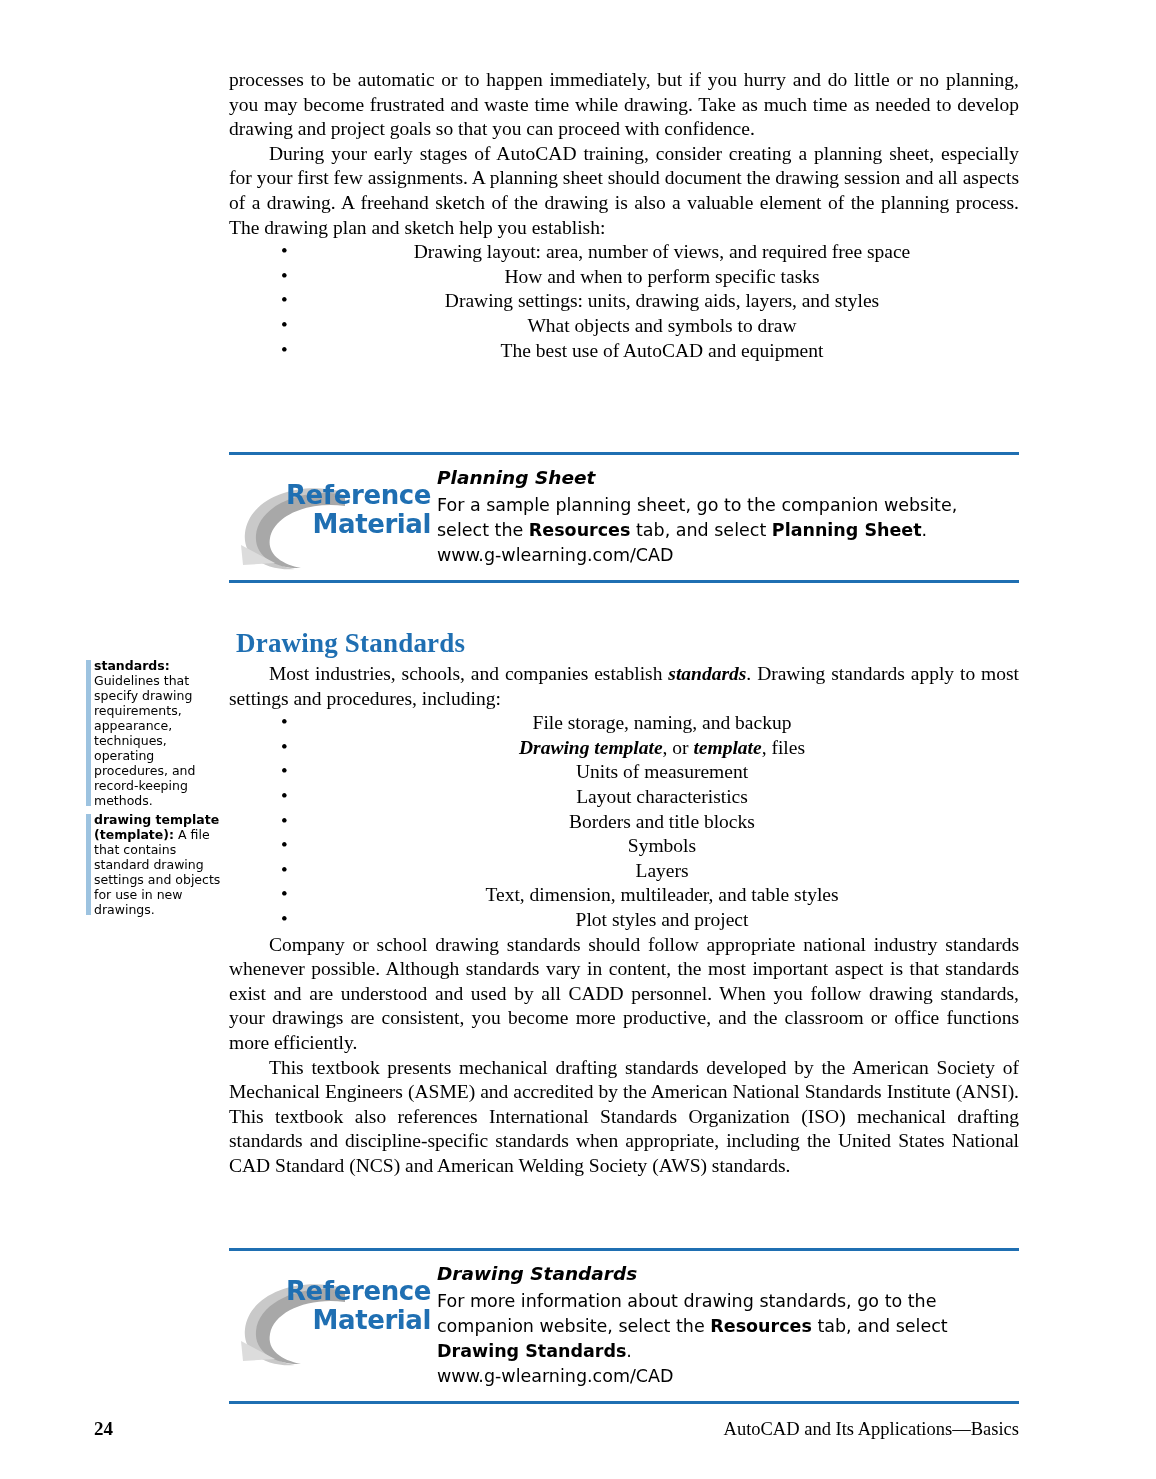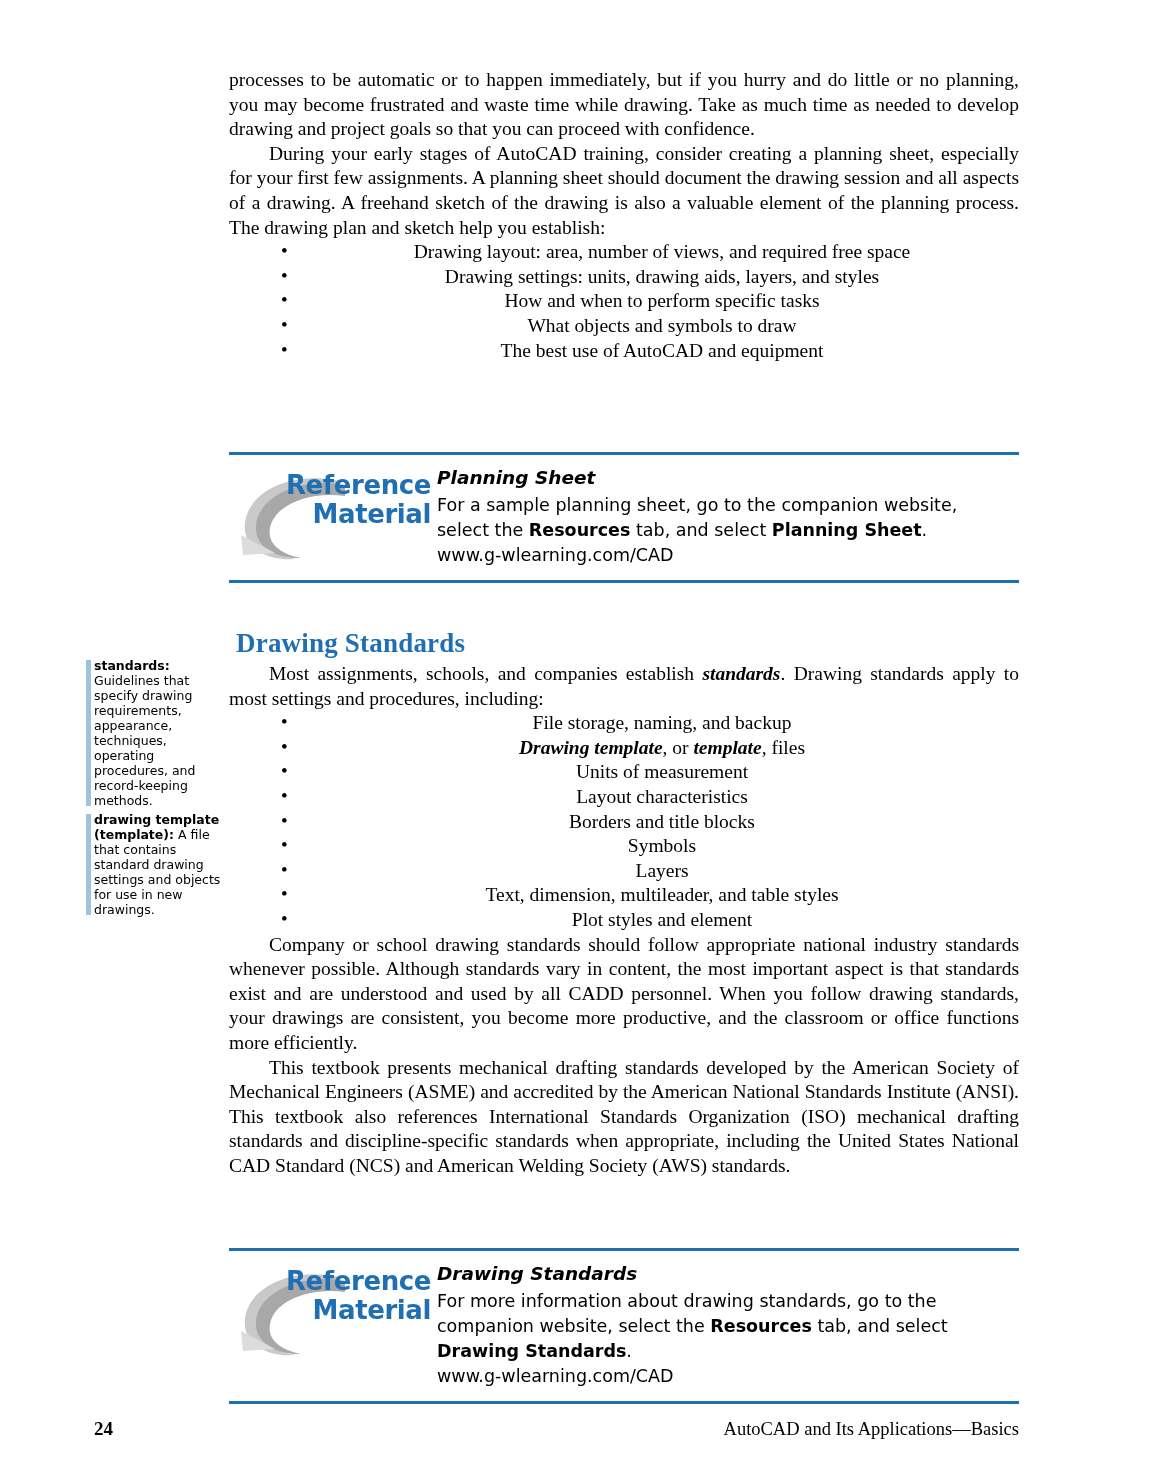--- a/index.html
+++ b/index.html
@@ -72,21 +72,21 @@
     width: 100%;
   }
   .refbox .inner {
     position: relative;
     padding: 10px 0 12px 0;
     min-height: 96px;
   }
   .ref-badge {
     position: absolute;
     left: 6px;
-    top: 10px;
+    top: 20px;
     width: 196px;
     height: 100px;
   }
   .ref-badge .swoosh {
     position: absolute;
     left: 0;
     top: 10px;
     width: 150px;
     height: 88px;
   }
@@ -169,22 +169,22 @@
 </head>
 <body>
 
 <div class="page">
 
   <div class="content">
     <p class="body">processes to be automatic or to happen immediately, but if you hurry and do little or no planning, you may become frustrated and waste time while drawing. Take as much time as needed to develop drawing and project goals so that you can proceed with confidence.</p>
     <p class="body indent">During your early stages of AutoCAD training, consider creating a planning sheet, especially for your first few assignments. A planning sheet should document the drawing session and all aspects of a drawing. A freehand sketch of the drawing is also a valuable element of the planning process. The drawing plan and sketch help you establish:</p>
     <ul class="bullets">
       <li>Drawing layout: area, number of views, and required free space</li>
+      <li>How and when to perform specific tasks</li>
       <li>Drawing settings: units, drawing aids, layers, and styles</li>
-      <li>How and when to perform specific tasks</li>
       <li>What objects and symbols to draw</li>
       <li>The best use of AutoCAD and equipment</li>
     </ul>
   </div>
 
   <div class="refbox" style="top:452px;">
     <div class="rule"></div>
     <div class="inner">
       <div class="ref-badge">
         <svg class="swoosh" viewBox="0 0 150 88">
@@ -212,31 +212,31 @@
   <div class="glossary" style="top:658px;">
     <div class="bar"></div>
     <b>standards:</b><span> Guidelines that specify drawing requirements, appearance, techniques, operating procedures, and record-keeping methods.</span>
   </div>
   <div class="glossary" style="top:812px;">
     <div class="bar"></div>
     <b>drawing template (template):</b><span> A file that contains standard drawing settings and objects for use in new drawings.</span>
   </div>
 
   <div class="content" style="top:662px;">
-    <p class="body indent"><span>Most assignments, schools, and companies establish </span><span class="bi">standards</span><span>. Drawing standards apply to most settings and procedures, including:</span></p>
+    <p class="body indent"><span>Most industries, schools, and companies establish </span><span class="bi">standards</span><span>. Drawing standards apply to most settings and procedures, including:</span></p>
     <ul class="bullets">
       <li>File storage, naming, and backup</li>
       <li><span class="bi">Drawing template</span><span>, or </span><span class="bi">template</span><span>, files</span></li>
       <li>Units of measurement</li>
       <li>Layout characteristics</li>
       <li>Borders and title blocks</li>
       <li>Symbols</li>
       <li>Layers</li>
       <li>Text, dimension, multileader, and table styles</li>
-      <li>Plot styles and element</li>
+      <li>Plot styles and project</li>
     </ul>
     <p class="body indent">Company or school drawing standards should follow appropriate national industry standards whenever possible. Although standards vary in content, the most important aspect is that standards exist and are understood and used by all CADD personnel. When you follow drawing standards, your drawings are consistent, you become more productive, and the classroom or office functions more efficiently.</p>
     <p class="body indent">This textbook presents mechanical drafting standards developed by the American Society of Mechanical Engineers (ASME) and accredited by the American National Standards Institute (ANSI). This textbook also references International Standards Organization (ISO) mechanical drafting standards and discipline-specific standards when appropriate, including the United States National CAD Standard  (NCS) and American Welding Society (AWS) standards.</p>
   </div>
 
   <div class="refbox" style="top:1248px;">
     <div class="rule"></div>
     <div class="inner" style="min-height:122px;">
       <div class="ref-badge">
         <svg class="swoosh" viewBox="0 0 150 88">

